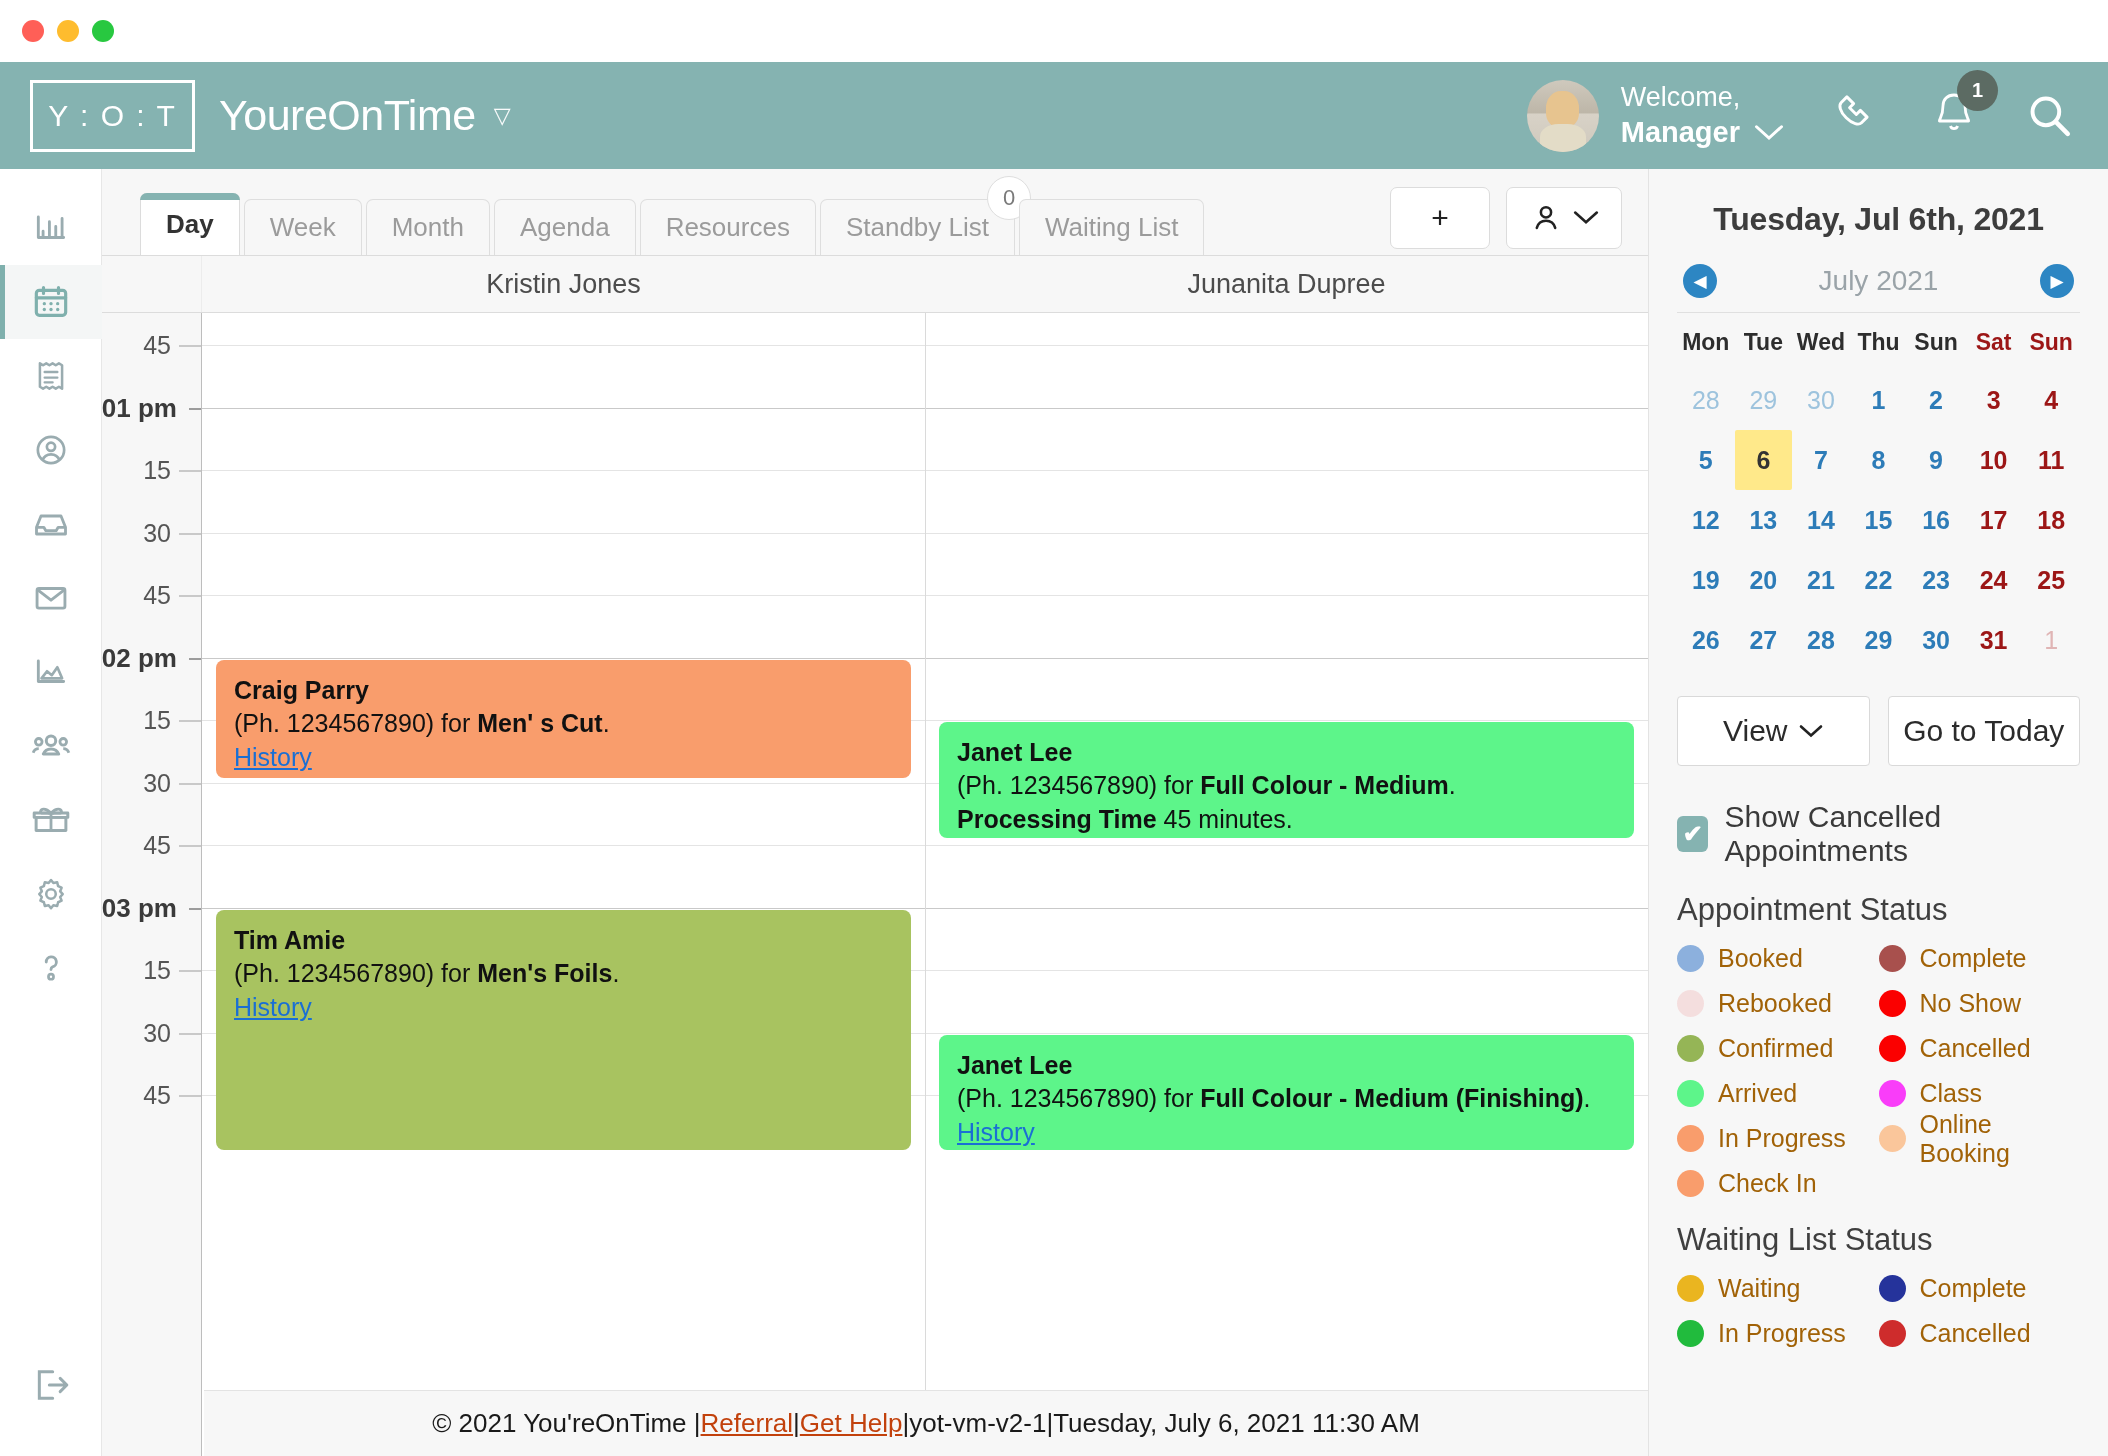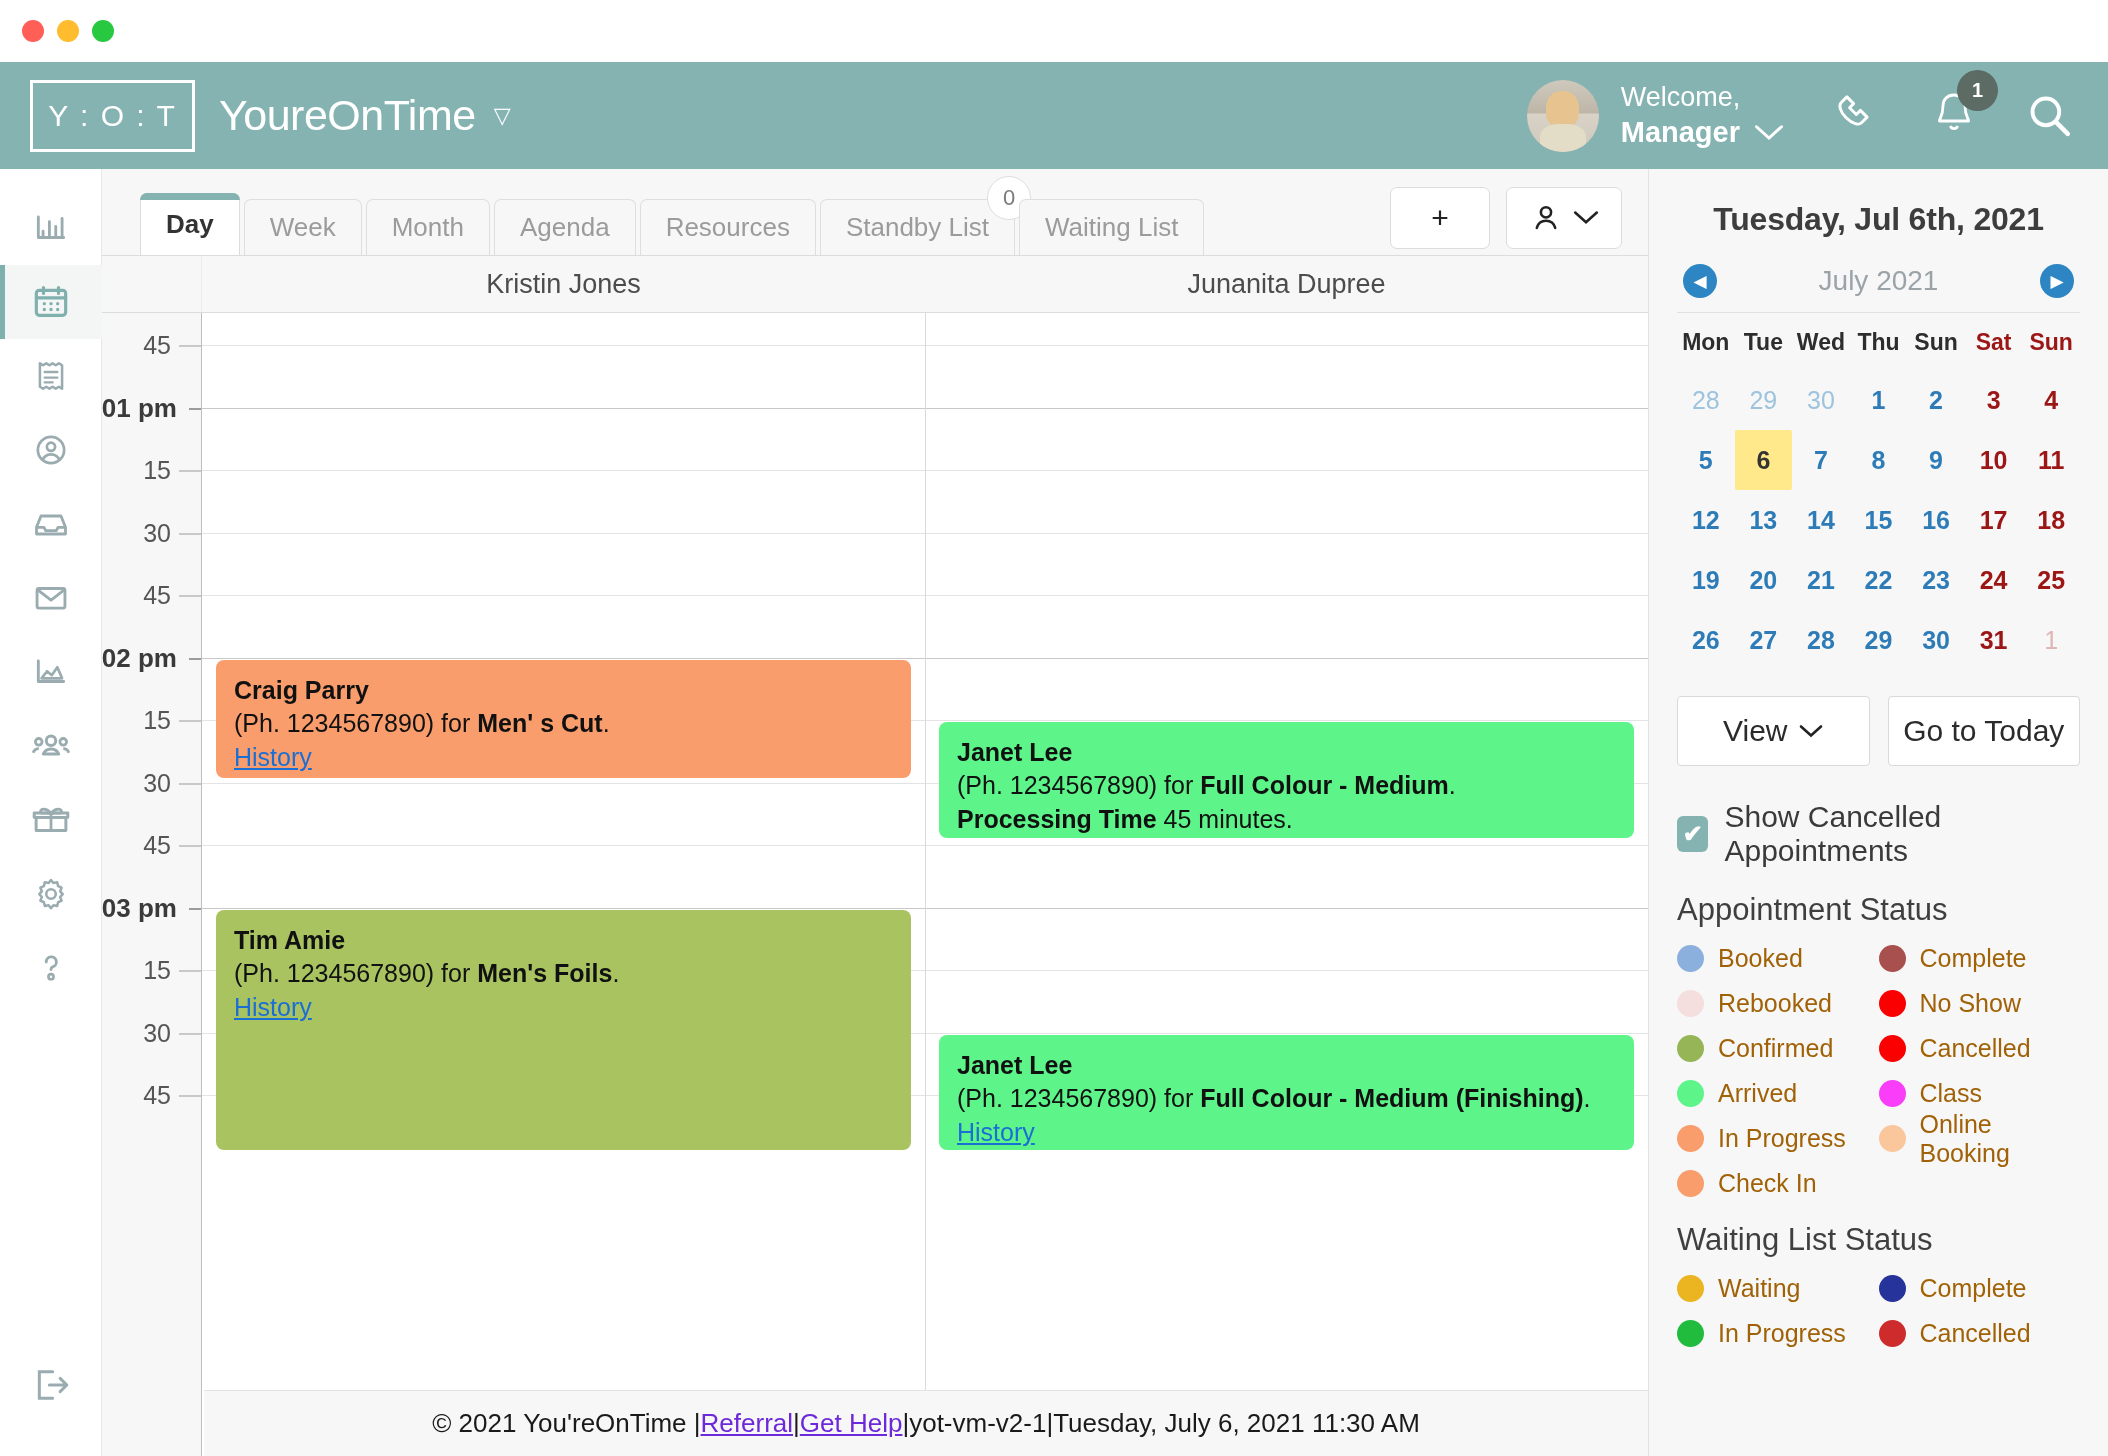--- a/index.html
+++ b/index.html
@@ -255,21 +255,21 @@
   .swatch { width: 27px; height: 27px; border-radius: 50%; flex: none; }
   .lg-label { font-size: 25px; color: #a16207; }
 
   
   .footer {
     position: absolute; left: 102px; right: 0; bottom: 0; height: 66px;
     background: #f7f7f7; border-top: 1px solid #e3e3e3;
     display: flex; align-items: center; justify-content: center;
     font-size: 26px; color: #1a1a1a; gap: 0px;
   }
-  .footer a { color: #6d28d9; text-decoration: underline; }
+  .footer a { color: #c2410c; text-decoration: underline; }
 </style>
 </head>
 <body>
 
 <div class="window">
 
   <div class="titlebar">
     <div class="dot red"></div>
     <div class="dot yellow"></div>
     <div class="dot green"></div>

